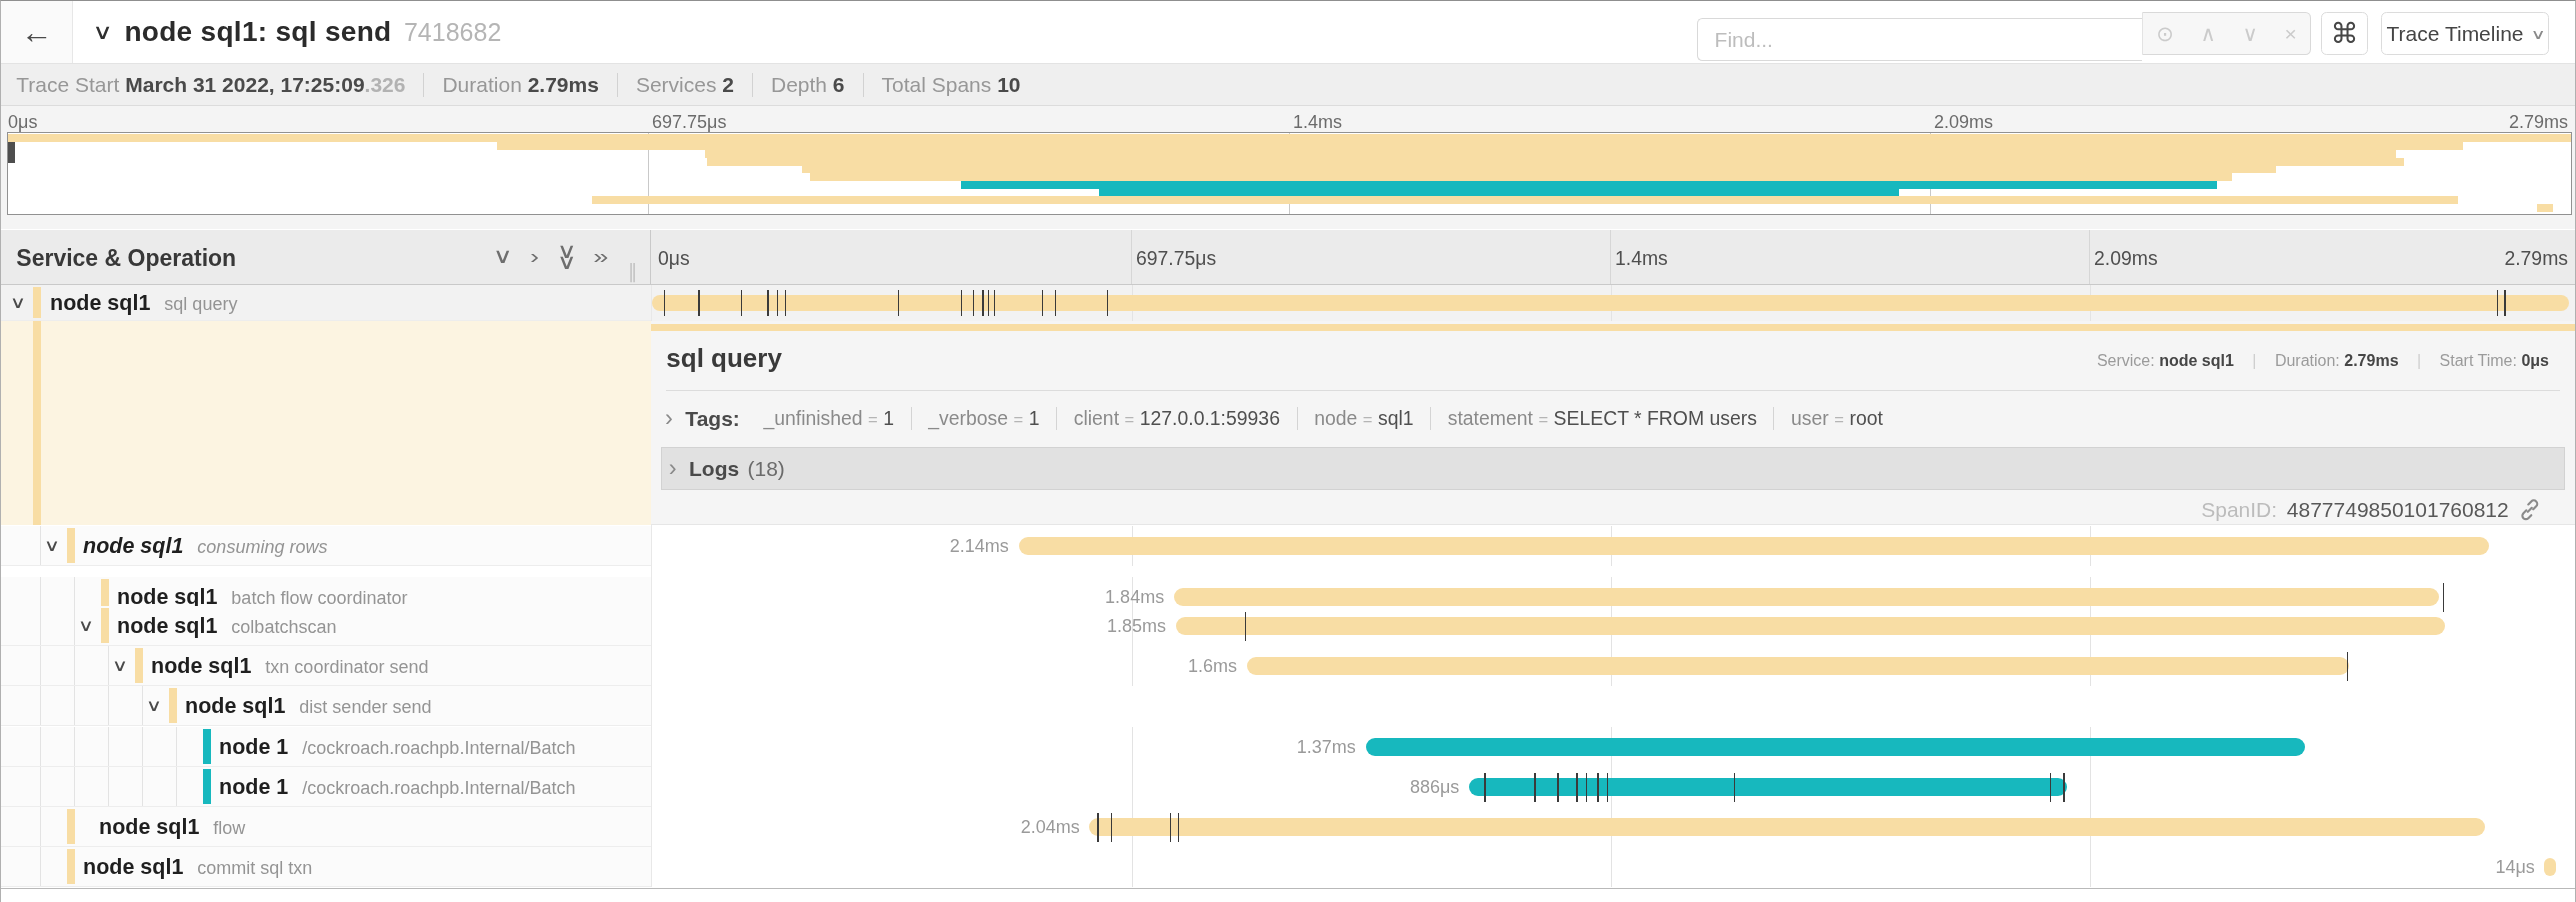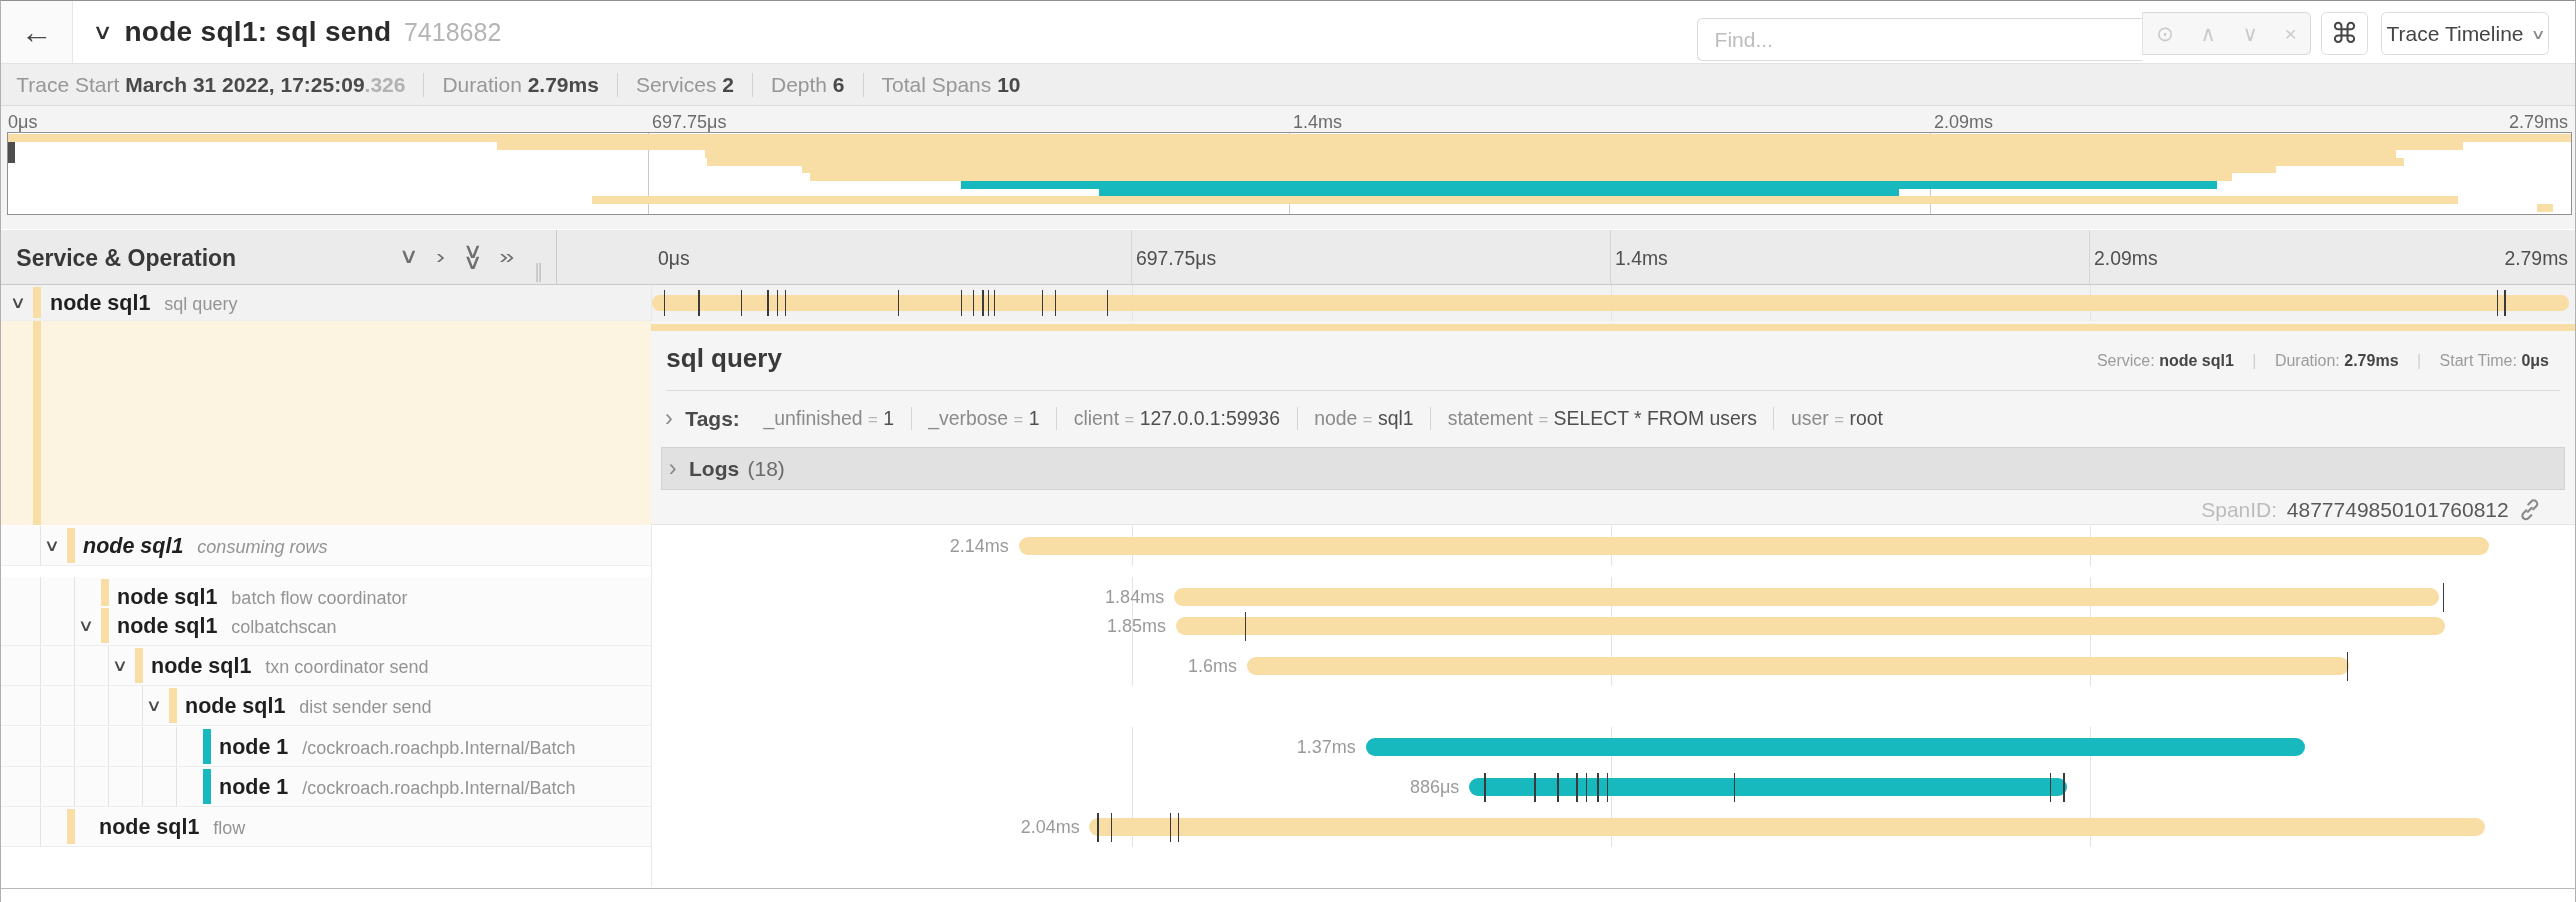--- a/index.html
+++ b/index.html
@@ -31,21 +31,21 @@
   
   .minimap-band { position:absolute; left:0; top:105px; width:100%; height:123px; background:#f4f4f4; }
   .mm-label { position:absolute; top:5.5px; font-size:18px; color:#6b6b6b; }
   .mm-box { position:absolute; left:5.5px; top:26px; width:2565px; height:83px; background:#fff; border:1.4px solid #919191; }
   .mm-grid { position:absolute; top:0; bottom:0; width:0.7px; background:#c9c9c9; }
   .mm-bar { position:absolute; height:7.6px; }
   .mm-handle { position:absolute; left:0; top:1.4px; width:7px; height:29px; background:#4e4e4e; cursor:ew-resize; }
 
   
   .grid-head { position:absolute; left:0; top:229px; width:100%; height:55px; background:#ebebeb; border-bottom:0.7px solid #c9c9c9; }
-  .gh-left { position:absolute; left:0; top:0; width:556px; height:100%; border-right:0.7px solid #c9c9c9; }
+  .gh-left { position:absolute; left:0; top:0; width:650px; height:100%; border-right:0.7px solid #c9c9c9; }
   .gh-title { position:absolute; left:15.3px; top:15.3px; font-size:23px; font-weight:700; color:#383838; }
   .gh-icons { position:absolute; right:43px; top:14px; display:flex; gap:21px; align-items:center; color:#6e6e6e; }
   .gh-icons .ic { font-size:21px; transform:scaleX(1.3); cursor:pointer; }
   .gh-icons .dbl { display:inline-flex; flex-direction:column; line-height:11px; font-size:21px; transform:scaleX(1.3); cursor:pointer; }
   .gh-grip { position:absolute; right:12.5px; bottom:1.4px; font-size:19.4px; color:#c2c2c2; cursor:col-resize; }
   .gh-right { position:absolute; left:650px; top:0; right:0; height:100%; }
   .gh-tick { position:absolute; top:16.6px; font-size:19.4px; color:#4f4f4f; }
 
   
   .rows { position:absolute; left:0; top:284px; width:100%; height:602px; }
@@ -356,20 +356,36 @@
             <div class="vline" style="left: 75%; background: rgb(227, 227, 227);"></div>
             <div class="bar" style="left: 22.8%; width: max(72.8%, 9.7px); top: 11px; height: 18px; background: rgb(248, 221, 164);"></div>
             <div class="tick" style="left: 23.2%; top: 5.5px; height: 29px;"></div>
             <div class="tick" style="left: 23.9%; top: 5.5px; height: 29px;"></div>
             <div class="tick" style="left: 27%; top: 5.5px; height: 29px;"></div>
             <div class="tick" style="left: 27.4%; top: 5.5px; height: 29px;"></div>
             <div class="dur-label" style="right: 77.2%; line-height: 40px; top: 0px;">2.04ms</div>
           </div>
         </div>
       </div>
+      <div class="row" style="top: 562px; height: 40px; z-index: 2;">
+        <div class="row-left">
+          <div class="guide" style="left: 39px;"></div>
+          <div class="stripe" style="left: 66px; background: rgb(248, 221, 164);"></div>
+          <div class="svc" style="left: 82px;">node sql1<span class="op">commit sql txn</span></div>
+        </div>
+        <div class="row-right">
+          <div class="bar-area">
+            <div class="vline" style="left: 25%; background: rgb(227, 227, 227);"></div>
+            <div class="vline" style="left: 50%; background: rgb(227, 227, 227);"></div>
+            <div class="vline" style="left: 75%; background: rgb(227, 227, 227);"></div>
+            <div class="bar" style="left: 98.7%; width: max(0.6%, 9.7px); top: 11px; height: 18px; background: rgb(248, 221, 164);"></div>
+            <div class="dur-label" style="right: 1.3%; line-height: 40px; top: 0px;">14μs</div>
+          </div>
+        </div>
+      </div>
     </div>
   <div class="tl-divider"></div>
 
   <div class="detail-left">
     <div class="stripe" id="detailStripe" style="left: 32px; top: 0px; bottom: 0px; background: rgb(248, 221, 164);"></div>
   </div>
   <div class="detail-right">
     <div class="d-strip" id="detailStrip" style="background: rgb(248, 221, 164);"></div>
     <div class="d-heading">sql query</div>
     <div class="d-meta">

